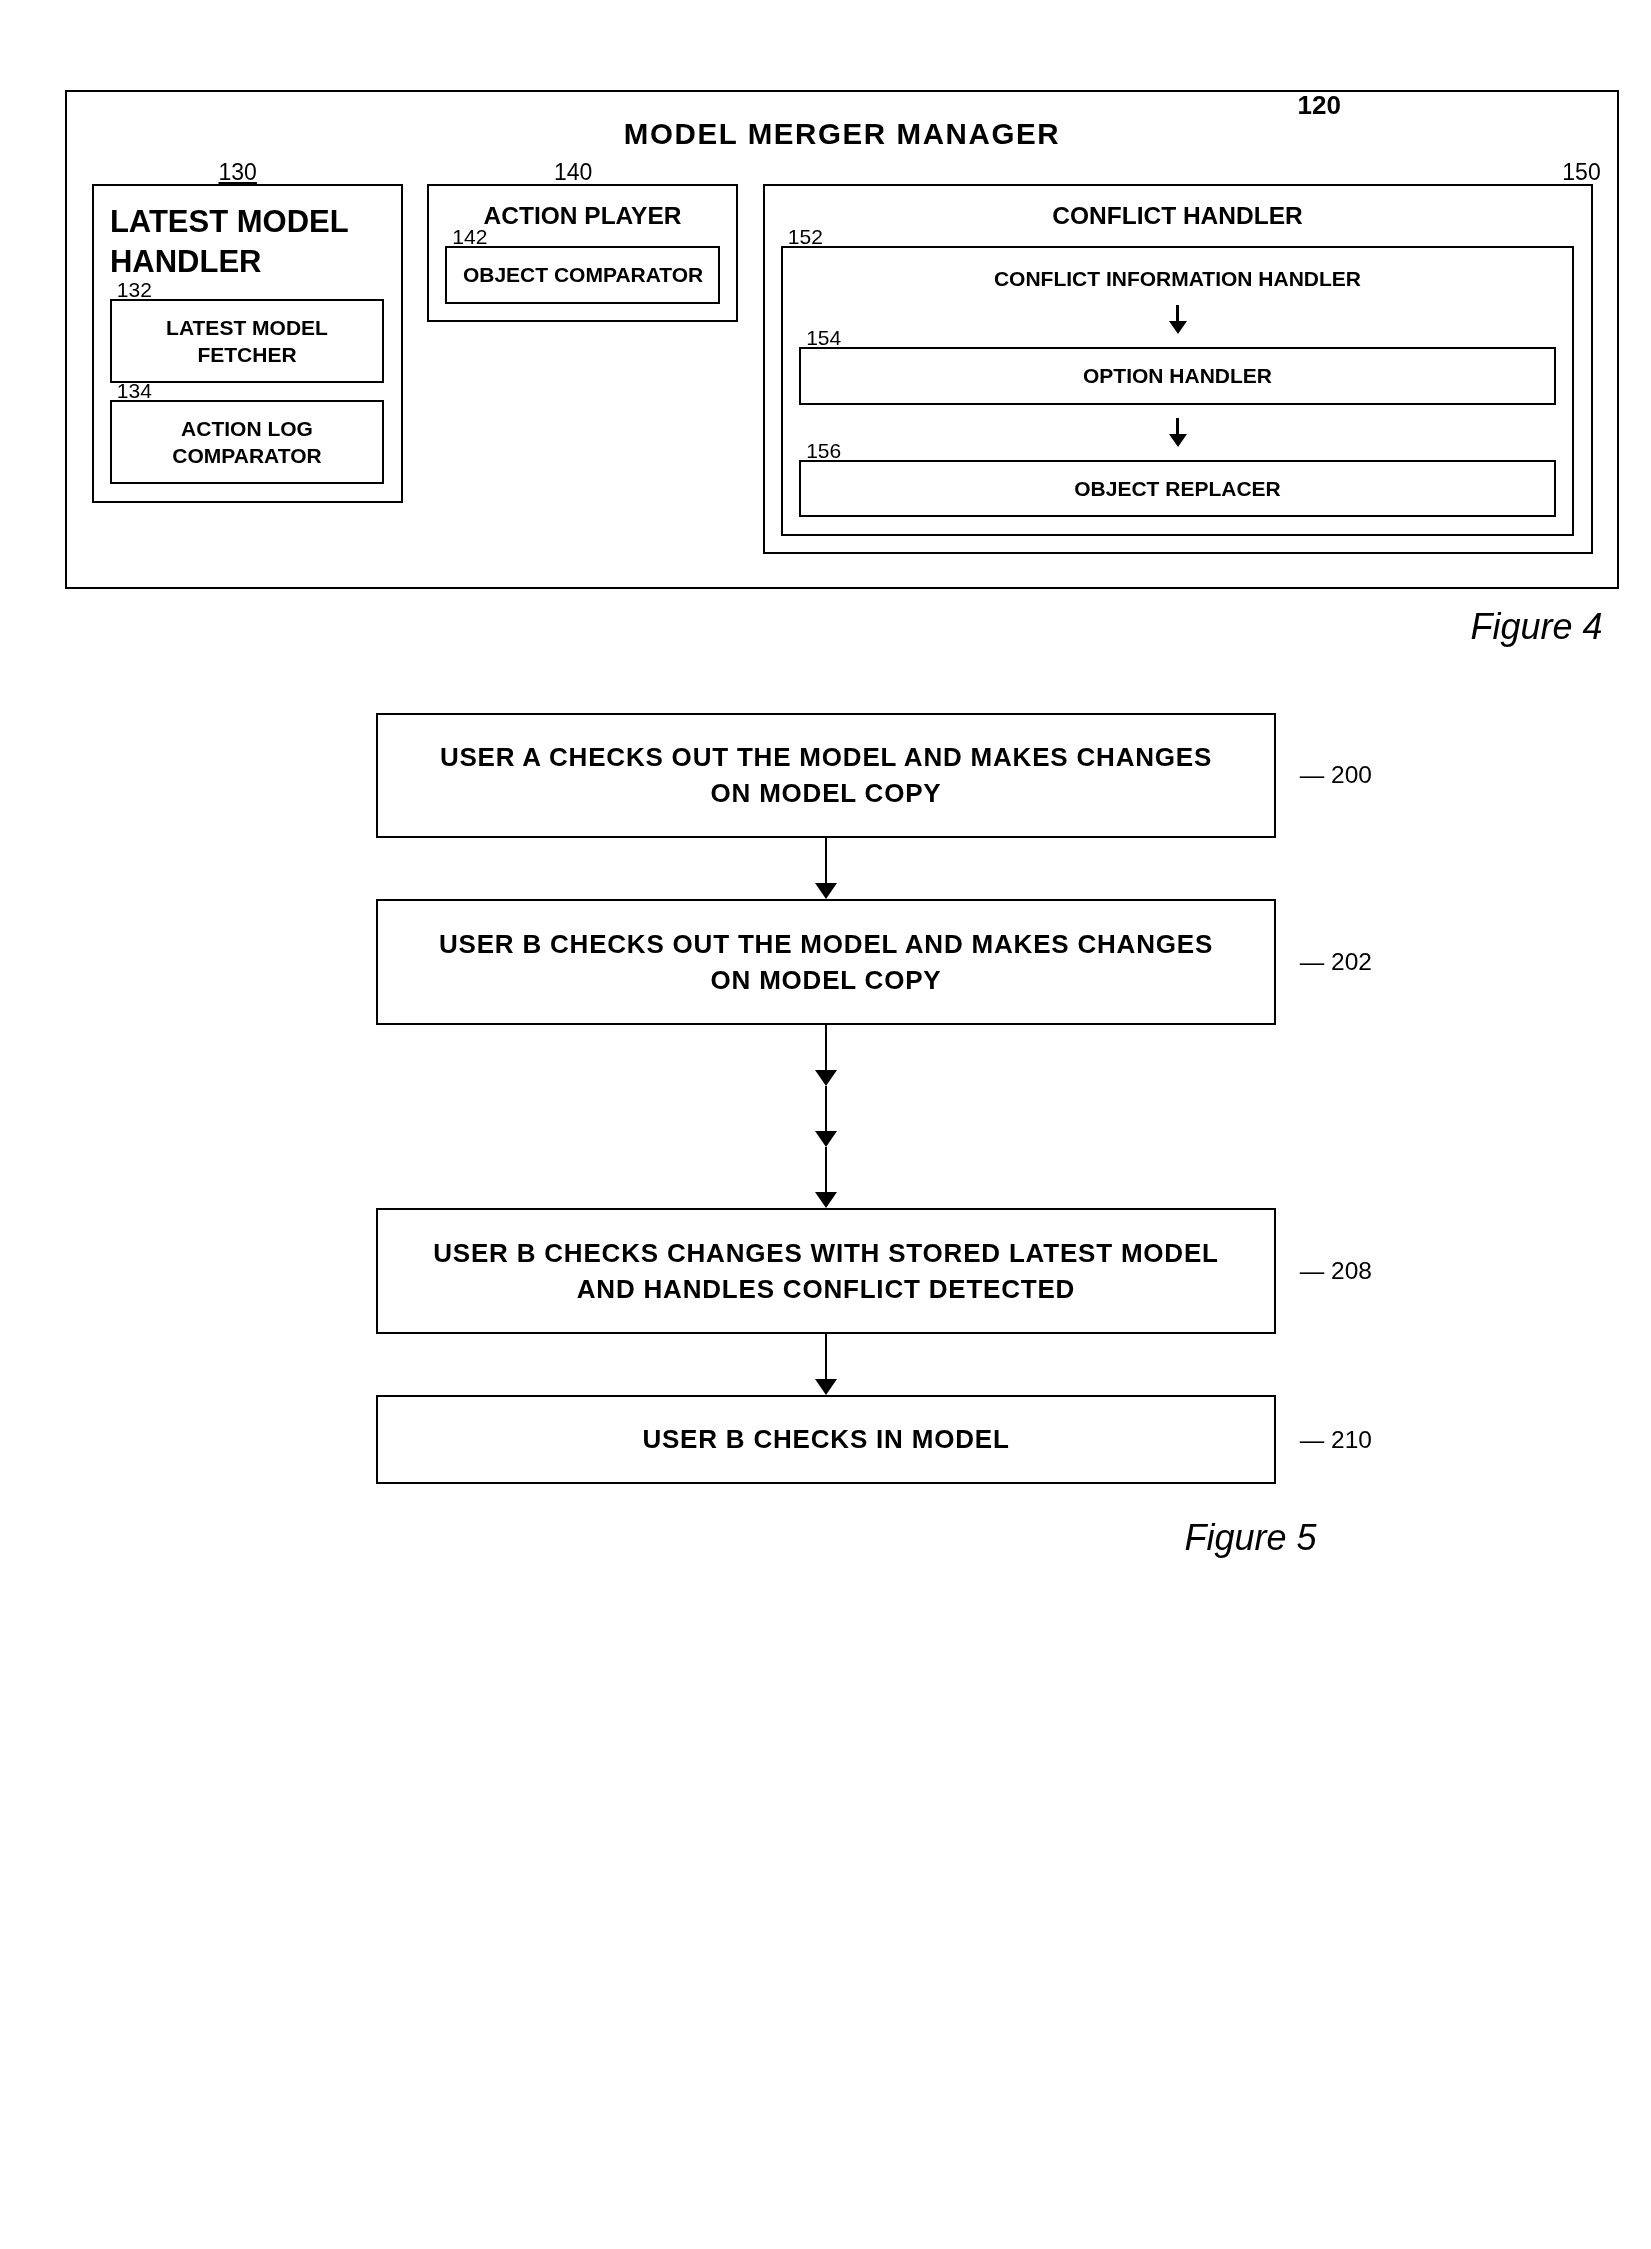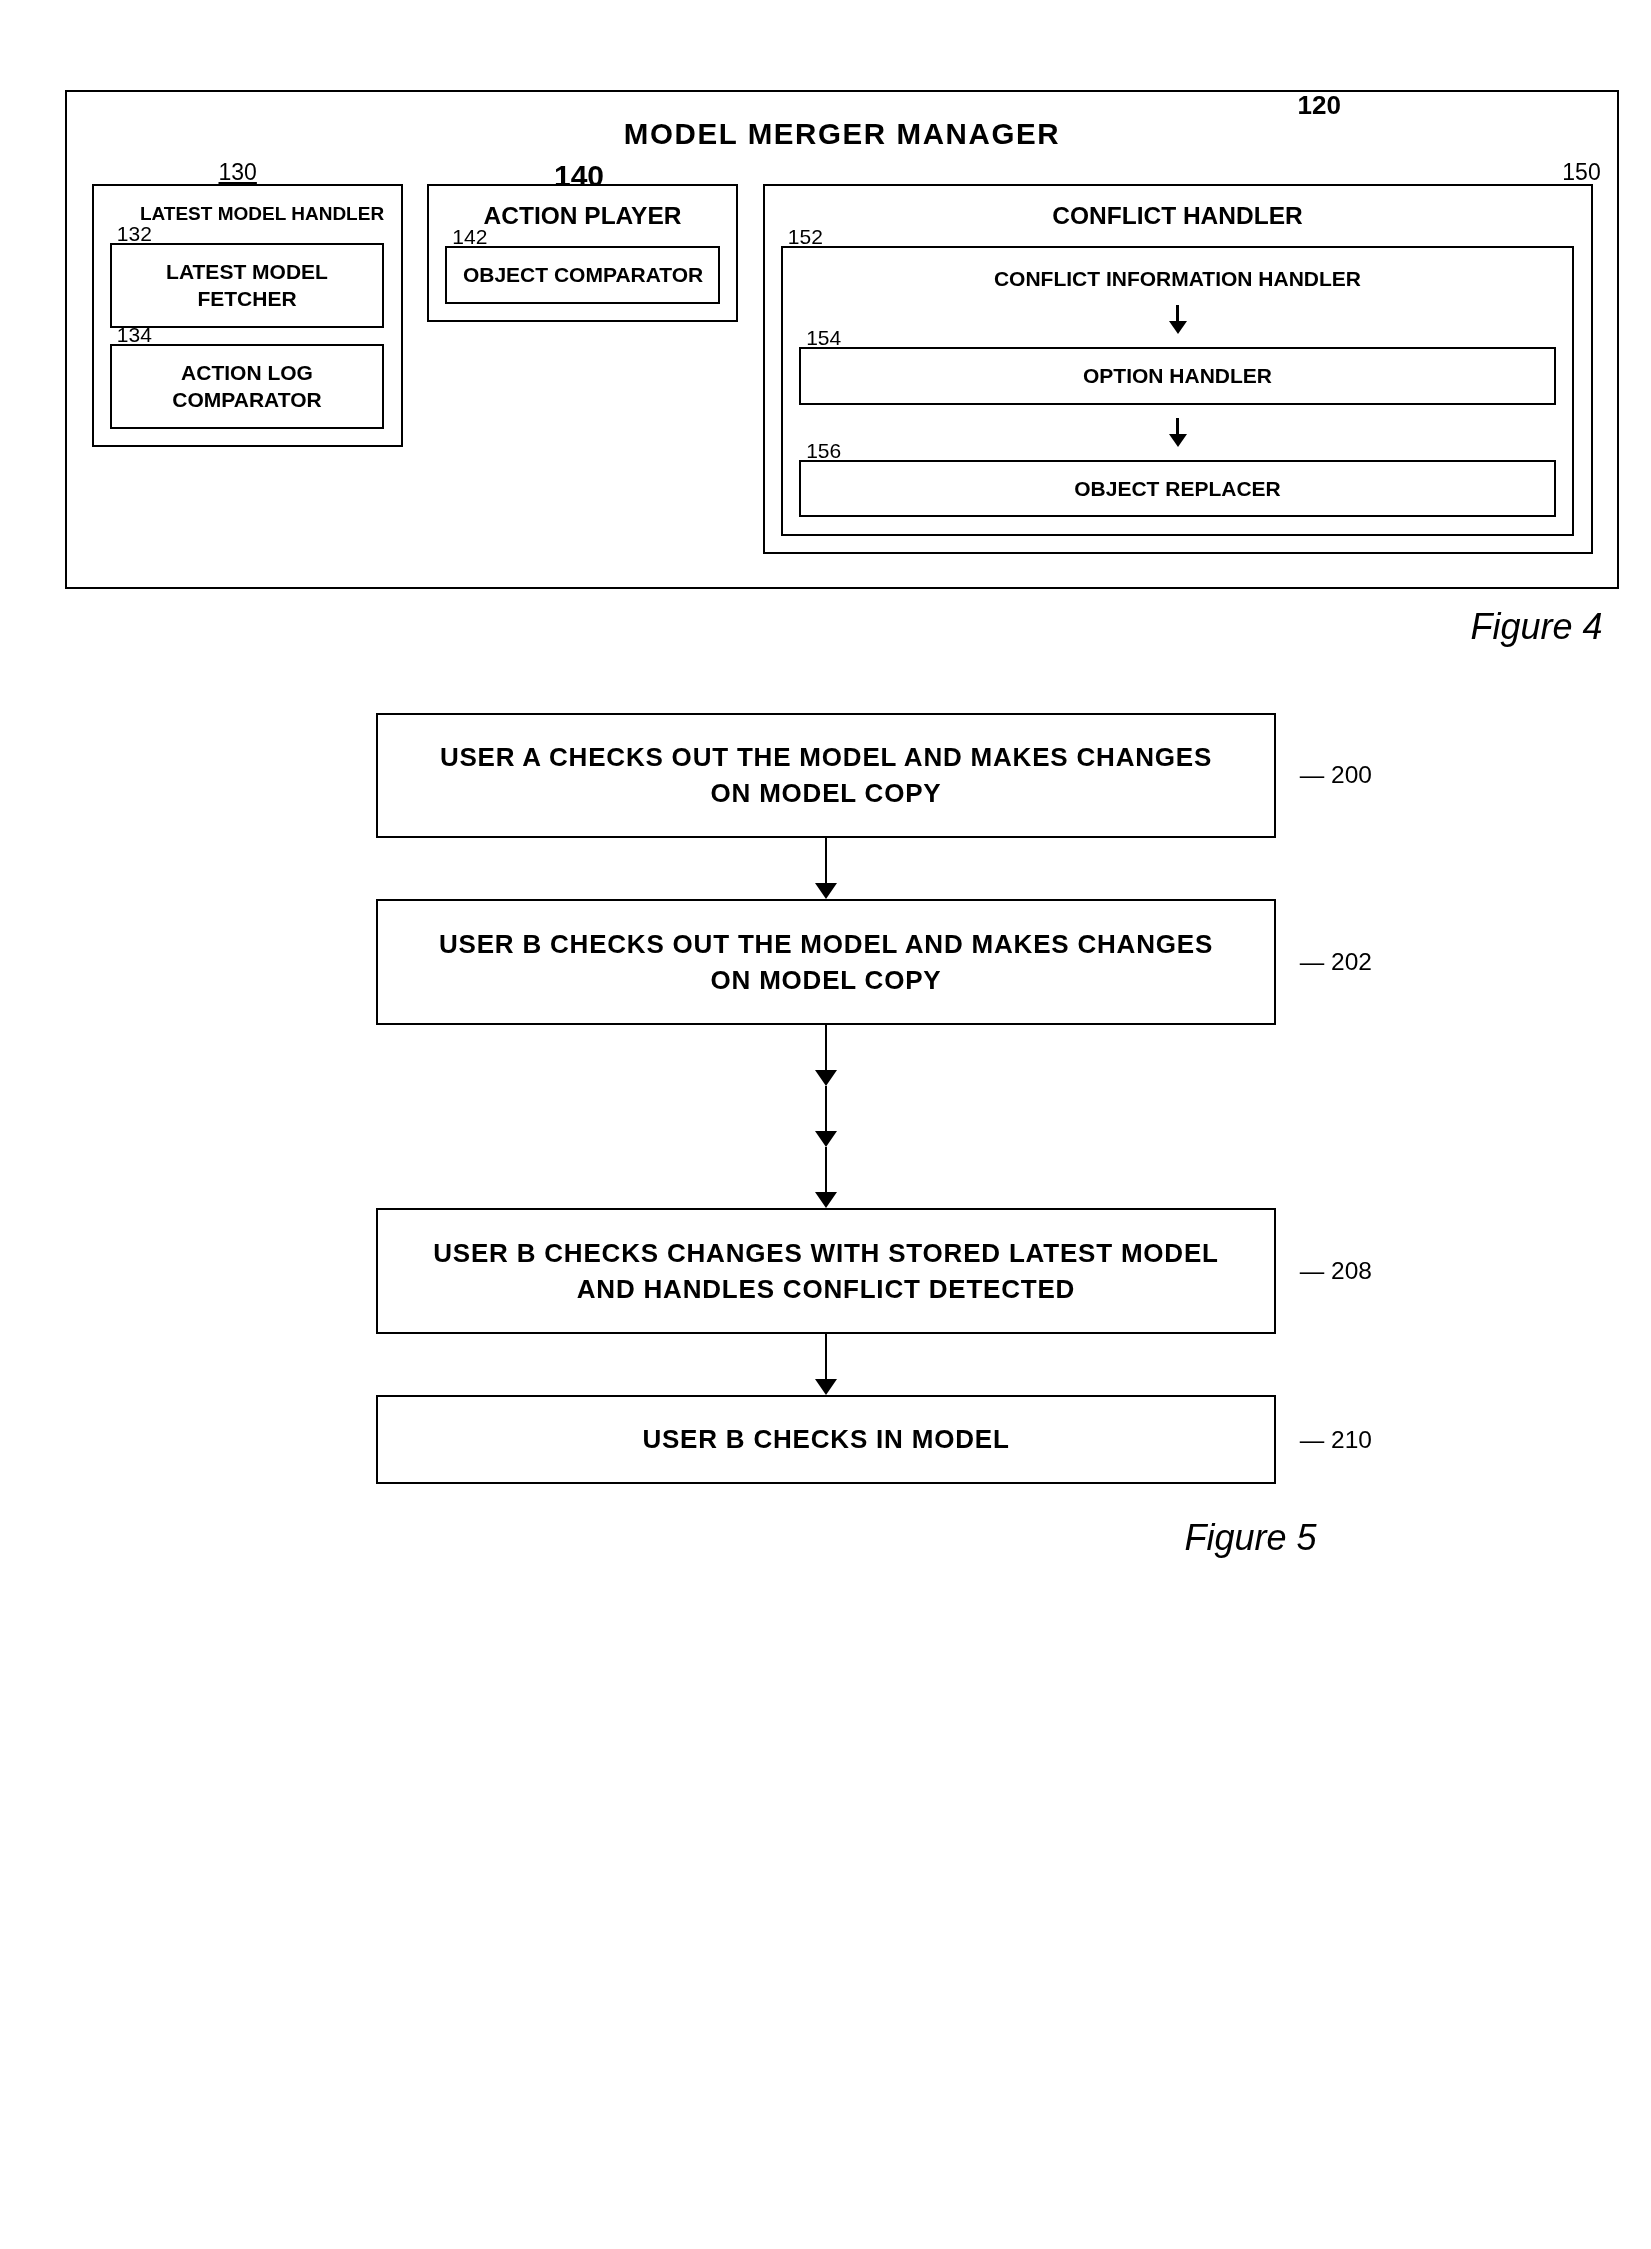--- a/index.html
+++ b/index.html
@@ -57,23 +57,23 @@
 
     .latest-model-handler {
       border: 2.5px solid #000;
       padding: 16.4px;
       display: flex;
       flex-direction: column;
       gap: 16.4px;
     }
 
     .lmh-title {
-      font-size: 19px;
-      font-weight: bold;
-      text-align: right;
+      font-size: 31px;
+      font-weight: bold;
+      text-align: left;
       line-height: 1.3;
     }
 
     .inner-box {
       border: 2.5px solid #000;
       padding: 13px 9.8px;
       text-align: center;
       position: relative;
     }
 
@@ -266,21 +266,21 @@
           </div>
 
           <div class="inner-box" style="position:relative;">
             <span class="label-134 ref-label" style="position:absolute;top:-23px;left:4.9px;font-size:21px;">134</span>
             <div class="inner-box-label">ACTION LOG COMPARATOR</div>
           </div>
         </div>
       </div>
 
       <div class="col-middle">
-        <div class="ref-label tick" style="position:absolute;top:-24.5px;left:127px;font-size:30px;font-weight:bold;">140</div>
+        <div class="ref-label tick" style="position:absolute;top:-24.5px;left:127px;font-size:23px;">140</div>
         <div class="action-player">
           <div class="ap-title">ACTION PLAYER</div>
 
           <div class="inner-box" style="position:relative;padding-left:11px;">
             <span class="ref-label" style="position:absolute;top:-23px;left:4.9px;font-size:21px;">142</span>
             <div class="inner-box-label">OBJECT COMPARATOR</div>
           </div>
 
         </div>
       </div>

